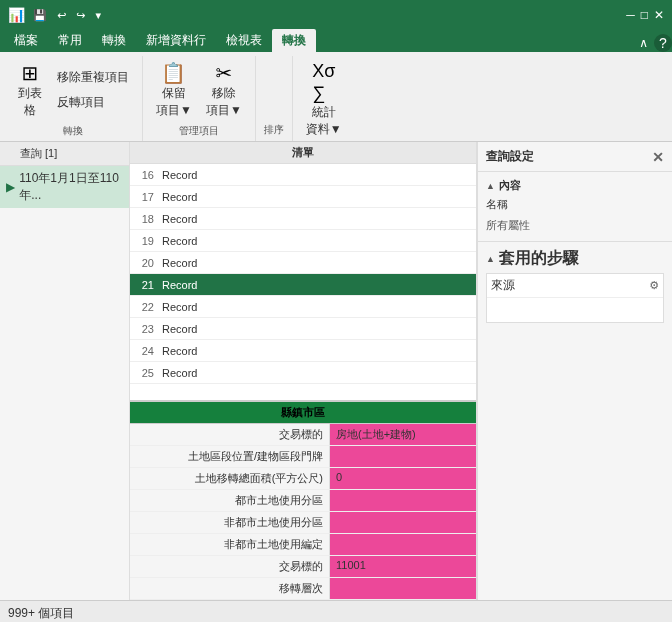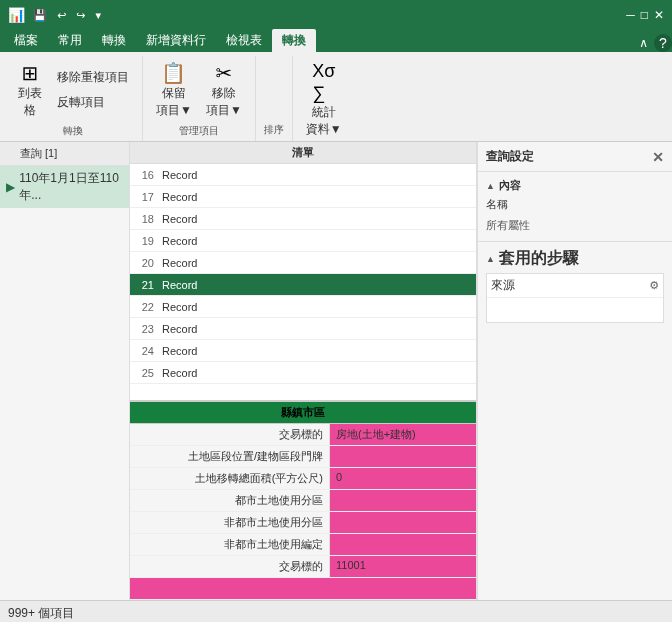--- a/index.html
+++ b/index.html
@@ -485,20 +485,21 @@
     </div>
           <div class="prop-row">
       <span class="prop-label">非都市土地使用編定</span>
       <span class="prop-value"></span>
     </div>
           <div class="prop-row">
       <span class="prop-label">交易標的</span>
       <span class="prop-value">11001</span>
     </div>
           <div class="prop-row">
+      <span class="prop-label">移轉層次</span>
       <span class="prop-value"></span>
     </div>
         </div>
     </div>
   </div>
 
   <div class="right-panel">
     <div class="right-panel-header">
       <span>查詢設定</span>
       <span class="right-panel-close">✕</span>

